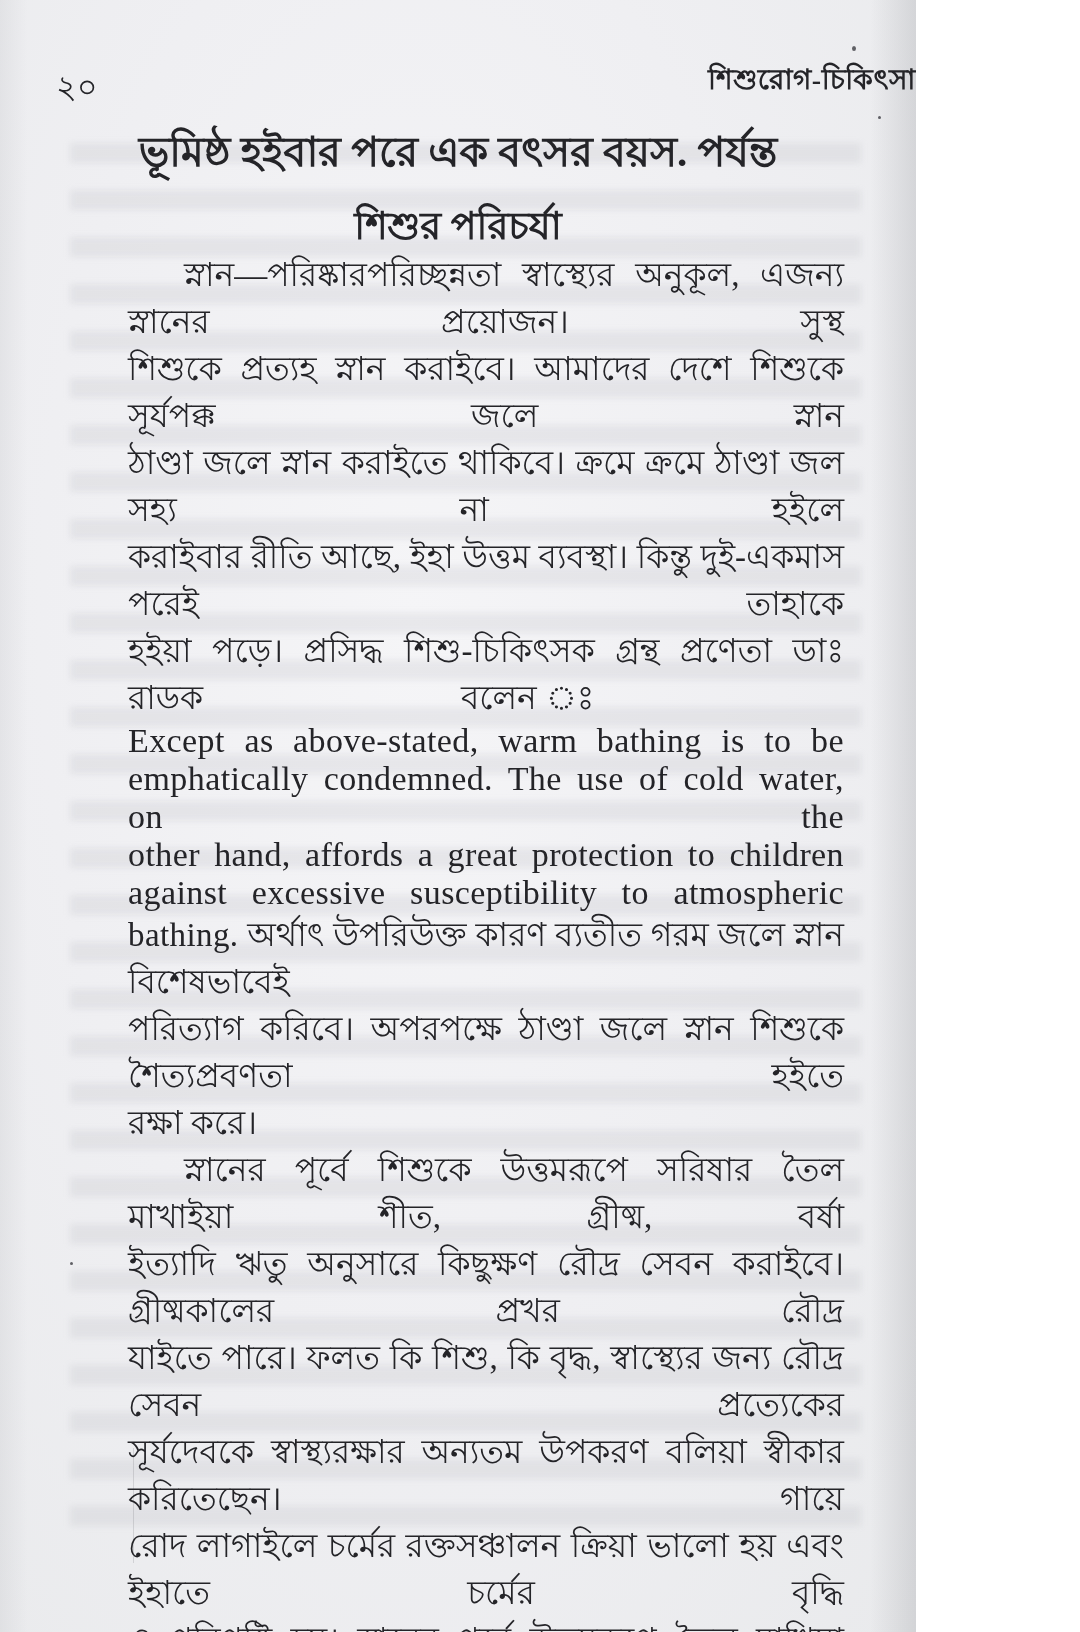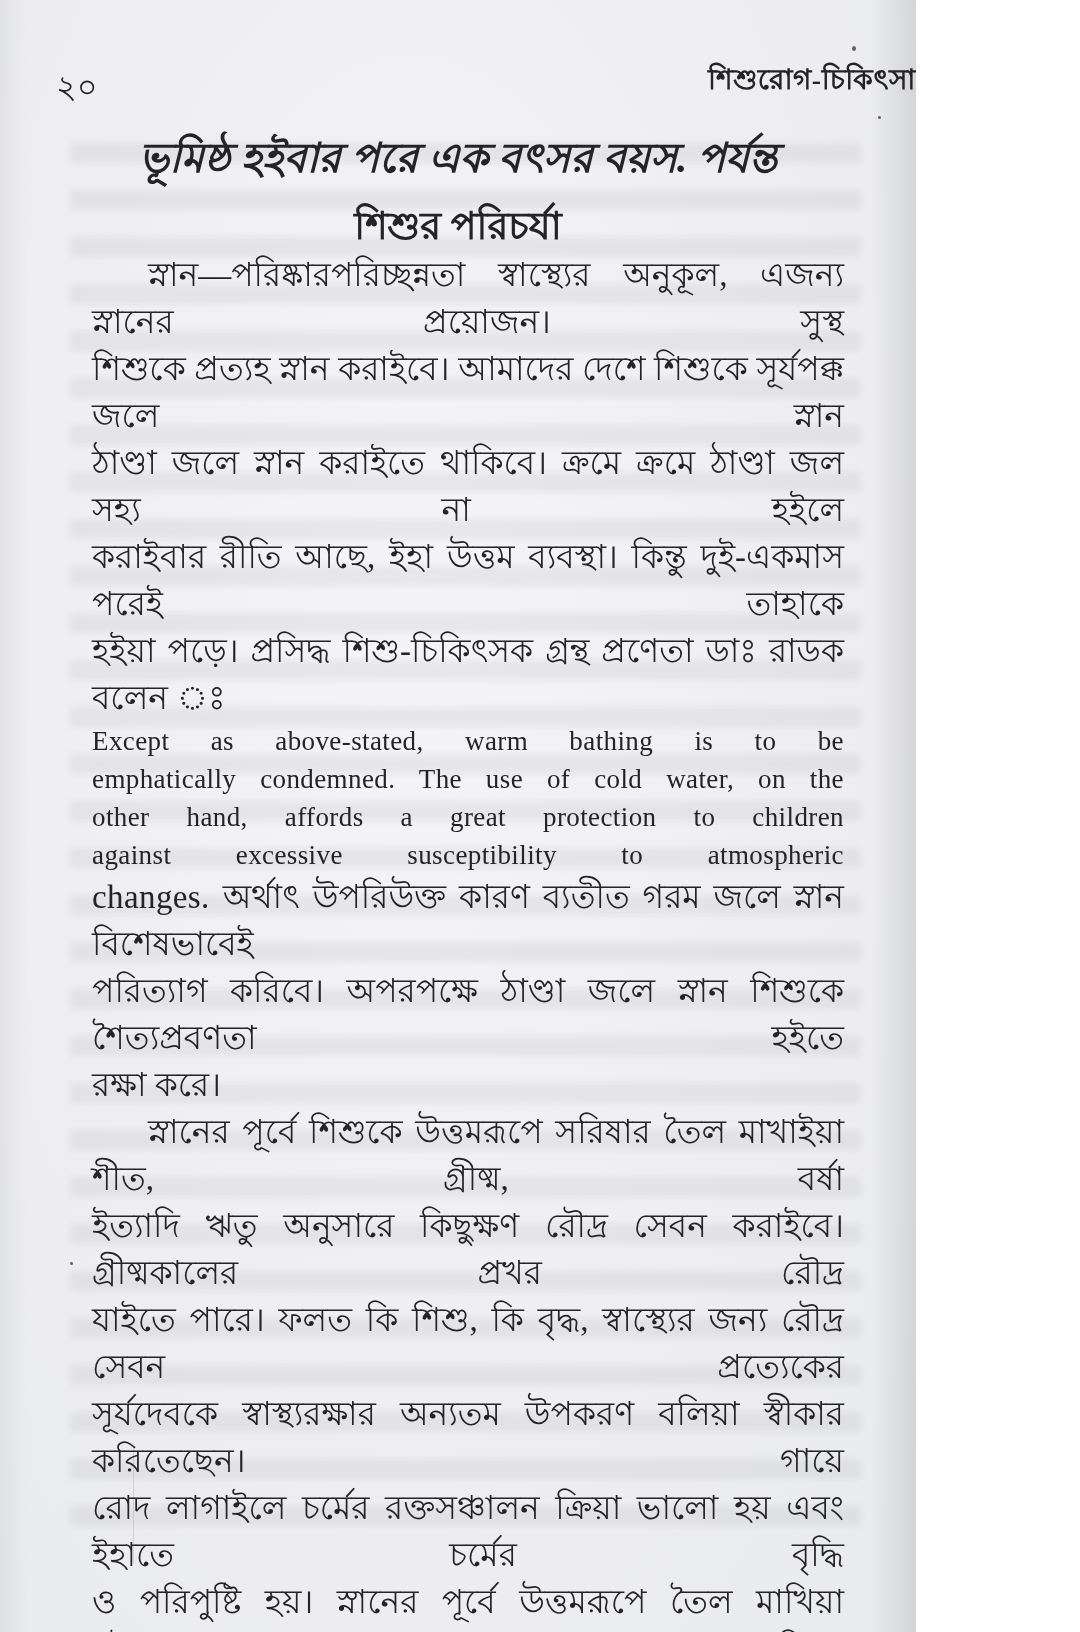--- a/index.html
+++ b/index.html
@@ -41,26 +41,25 @@
     left: 0; right: 0; top: 58px;
     text-align: right;
     font-size: 28px;
     letter-spacing: 0.5px;
     z-index: 2;
     font-weight: bold;
   }
   h1.chapter-title {
     position: absolute;
     left: 0; right: 0; top: 120px;
-    margin: 6px;
+    margin: 0;
     text-align: center;
     font-size: 41px;
     font-weight: 700;
     z-index: 2;
-    font-style: italic;
   }
   h2.chapter-subtitle {
     position: absolute;
     left: 0; right: 0; top: 188px;
     margin: 8px;
     text-align: center;
     font-size: 38px;
     font-weight: 700;
     z-index: 2;
   }
@@ -69,26 +68,27 @@
     position: absolute;
     left: 92px; right: 72px; top: 252px;
     z-index: 1;
   }
   .ln {
     font-size: 33px;
     line-height: 47px;
     text-align: justify;
     text-align-last: justify;
     white-space: normal;
+    margin-left: 36px;
   }
   .ln.first { text-indent: 56px; }
   .ln.last  { text-align-last: left; }
 
   .en {
-    font-size: 27px;
+    font-size: 34px;
     line-height: 38px;
     letter-spacing: 0.4px;
     word-spacing: 3px;
   }
   .enword { letter-spacing: 0.4px; }
 
   
   .sp { position: absolute; background: #3c3c42; border-radius: 50%; z-index: 3; opacity: .8; }
   .sp1 { left: 852px; top: 46px;  width: 4px; height: 5px; }
   .sp2 { left: 1028px; top: 62px; width: 3px; height: 3px; }
@@ -135,21 +135,21 @@
     <div class="ln">ঠাণ্ডা জলে স্নান করাইতে থাকিবে। ক্রমে ক্রমে ঠাণ্ডা জল সহ্য না হইলে</div>
     <div class="ln">করাইবার রীতি আছে, ইহা উত্তম ব্যবস্থা। কিন্তু দুই-একমাস পরেই তাহাকে</div>
     <div class="ln">হইয়া পড়ে। প্রসিদ্ধ শিশু-চিকিৎসক গ্রন্থ প্রণেতা ডাঃ রাডক বলেন ঃ</div>
 
     <div class="ln en">Except as above-stated, warm bathing is to be</div>
     <div class="ln en">emphatically condemned. The use of cold water, on the</div>
     <div class="ln en">other hand, affords a great protection to children</div>
     <div class="ln en">against excessive susceptibility to atmospheric</div>
 
     <div class="ln">
-      <span class="enword">changes.</span>
+      <span class="enword">bathing.</span>
       <span>অর্থাৎ উপরিউক্ত কারণ ব্যতীত গরম জলে স্নান বিশেষভাবেই</span>
     </div>
 
     <div class="ln">পরিত্যাগ করিবে। অপরপক্ষে ঠাণ্ডা জলে স্নান শিশুকে শৈত্যপ্রবণতা হইতে</div>
     <div class="ln last">রক্ষা করে।</div>
 
     <div class="ln first">স্নানের পূর্বে শিশুকে উত্তমরূপে সরিষার তৈল মাখাইয়া শীত, গ্রীষ্ম, বর্ষা</div>
     <div class="ln">ইত্যাদি ঋতু অনুসারে কিছুক্ষণ রৌদ্র সেবন করাইবে। গ্রীষ্মকালের প্রখর রৌদ্র</div>
     <div class="ln">যাইতে পারে। ফলত কি শিশু, কি বৃদ্ধ, স্বাস্থ্যের জন্য রৌদ্র সেবন প্রত্যেকের</div>
     <div class="ln">সূর্যদেবকে স্বাস্থ্যরক্ষার অন্যতম উপকরণ বলিয়া স্বীকার করিতেছেন। গায়ে</div>

